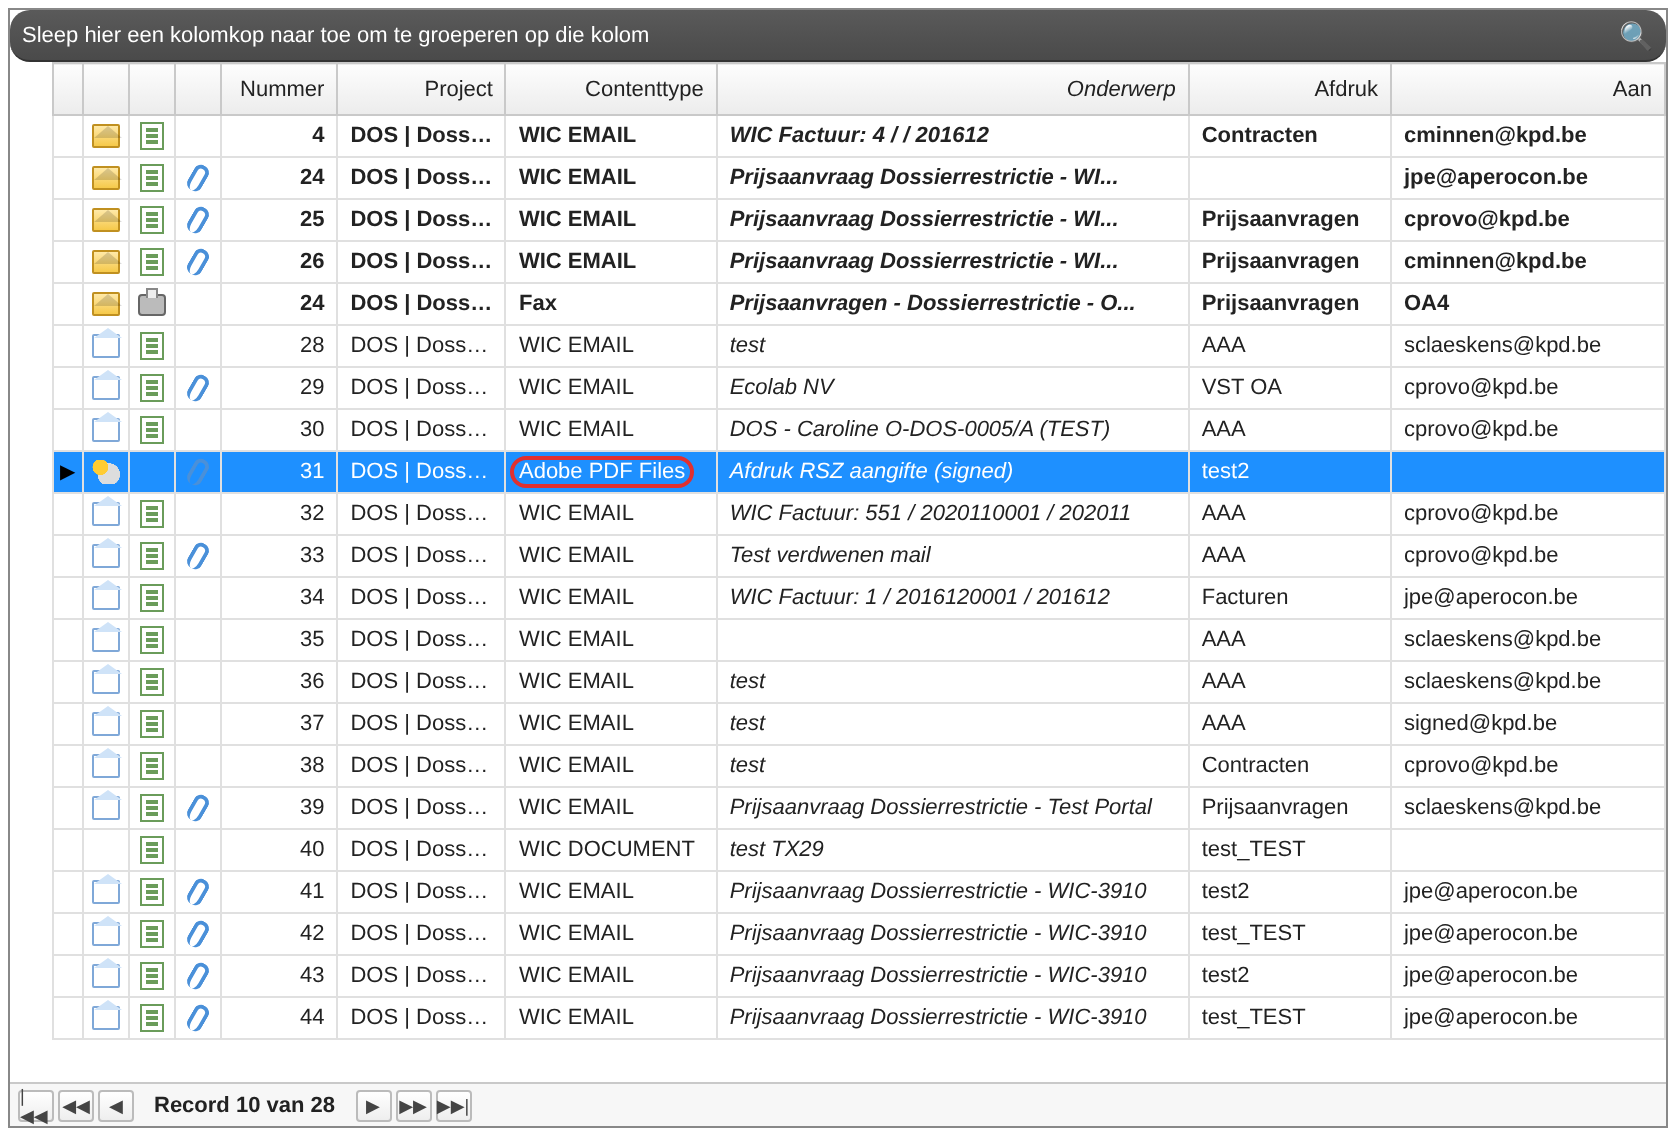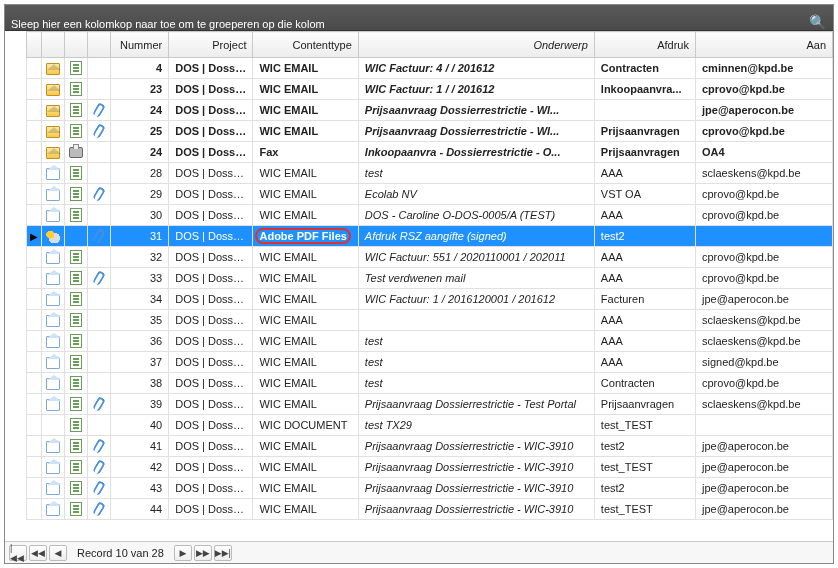--- a/index.html
+++ b/index.html
@@ -17,25 +17,26 @@
     width: 830px;
     height: 560px;
     display: flex;
     flex-direction: column;
   }
   .groupbar {
     background: linear-gradient(#5a5a5a,#4a4a4a);
     color: #fff;
     height: 26px;
     display: flex;
-    align-items: flex-end;
+    align-items: center;
     padding: 0 6px;
     font-size: 11px;
     border-bottom: 1px solid #333;
     justify-content: space-between;
+    border-radius: 10px;
   }
   .search-icon {
     font-size: 14px;
     color: #fff;
     cursor: pointer;
   }
   .grid-wrap {
     flex: 1;
     overflow: auto;
     position: relative;
@@ -125,21 +126,20 @@
     width:8px;height:14px;border:2px solid #4a90d9;border-radius:4px;border-bottom:none;
     display:inline-block;vertical-align:middle;transform:rotate(30deg);
   }
   .weather {
     width:14px;height:12px;display:inline-block;vertical-align:middle;
     background: radial-gradient(circle at 30% 30%, #ffcc33 30%, transparent 31%),
                 radial-gradient(circle at 60% 60%, #ddd 50%, transparent 51%);
   }
   .red-ring {
     position: relative;
-    font-weight: bold;
   }
   .red-ring::after{
     content:"";
     position:absolute;
     left:-4px; right:-4px; top:-2px; bottom:-2px;
     border:2px solid #e03030;
     border-radius:10px;
     pointer-events:none;
   }
   .navbar {
@@ -153,21 +153,21 @@
     font-size:11px;
   }
   .navbtn {
     border:1px solid #bbb;
     background:linear-gradient(#fff,#eee);
     width:18px;height:16px;
     display:flex;align-items:center;justify-content:center;
     font-size:9px;color:#444;cursor:pointer;
     border-radius:2px;
   }
-  .navlabel { margin: 0 8px; }
+  .navlabel { margin: 0 8px; font-weight: bold; }
   .marker {
     font-size:10px;color:#000;
   }
 </style>
 </head>
 <body>
 
 <div class="outer">
 
   <div class="groupbar">
@@ -201,61 +201,61 @@
             <td class="col-proj">DOS | Dossi...</td>
             <td class="col-ct">WIC EMAIL</td>
             <td class="col-subj">WIC Factuur: 4 /  / 201612</td>
             <td class="col-grp">Contracten</td>
             <td class="col-aan">cminnen@kpd.be</td>
           </tr>
           <tr class="bold">
             <td class="rowmark"><span class="marker"></span></td>
             <td class="iconcol"><span class="ico env-closed"></span></td>
             <td class="iconcol"><span class="ico doc"></span></td>
-            <td class="iconcol"><span class="iconcol"></span></td>
-            <td class="col-num">23</td>
-            <td class="col-proj">DOS | Dossi...</td>
-            <td class="col-ct">WIC EMAIL</td>
-            <td class="col-subj">WIC Factuur: 1 /  / 201612</td>
-            <td class="col-grp">Inkoopaanvra...</td>
-            <td class="col-aan">cprovo@kpd.be</td>
-          </tr>
-          <tr class="bold">
-            <td class="rowmark"><span class="marker"></span></td>
-            <td class="iconcol"><span class="ico env-closed"></span></td>
-            <td class="iconcol"><span class="ico doc"></span></td>
             <td class="iconcol"><span class="ico clip"></span></td>
             <td class="col-num">24</td>
             <td class="col-proj">DOS | Dossi...</td>
             <td class="col-ct">WIC EMAIL</td>
             <td class="col-subj">Prijsaanvraag Dossierrestrictie - WI...</td>
             <td class="col-grp"></td>
             <td class="col-aan">jpe@aperocon.be</td>
           </tr>
           <tr class="bold">
             <td class="rowmark"><span class="marker"></span></td>
             <td class="iconcol"><span class="ico env-closed"></span></td>
             <td class="iconcol"><span class="ico doc"></span></td>
             <td class="iconcol"><span class="ico clip"></span></td>
             <td class="col-num">25</td>
             <td class="col-proj">DOS | Dossi...</td>
             <td class="col-ct">WIC EMAIL</td>
             <td class="col-subj">Prijsaanvraag Dossierrestrictie - WI...</td>
             <td class="col-grp">Prijsaanvragen</td>
             <td class="col-aan">cprovo@kpd.be</td>
+          </tr>
+          <tr class="bold">
+            <td class="rowmark"><span class="marker"></span></td>
+            <td class="iconcol"><span class="ico env-closed"></span></td>
+            <td class="iconcol"><span class="ico doc"></span></td>
+            <td class="iconcol"><span class="ico clip"></span></td>
+            <td class="col-num">26</td>
+            <td class="col-proj">DOS | Dossi...</td>
+            <td class="col-ct">WIC EMAIL</td>
+            <td class="col-subj">Prijsaanvraag Dossierrestrictie - WI...</td>
+            <td class="col-grp">Prijsaanvragen</td>
+            <td class="col-aan">cminnen@kpd.be</td>
           </tr>
           <tr class="bold">
             <td class="rowmark"><span class="marker"></span></td>
             <td class="iconcol"><span class="ico env-closed"></span></td>
             <td class="iconcol"><span class="ico printer"></span></td>
             <td class="iconcol"><span class="iconcol"></span></td>
             <td class="col-num">24</td>
             <td class="col-proj">DOS | Dossi...</td>
             <td class="col-ct">Fax</td>
-            <td class="col-subj">Inkoopaanvra - Dossierrestrictie - O...</td>
+            <td class="col-subj">Prijsaanvragen - Dossierrestrictie - O...</td>
             <td class="col-grp">Prijsaanvragen</td>
             <td class="col-aan">OA4</td>
           </tr>
           <tr>
             <td class="rowmark"><span class="marker"></span></td>
             <td class="iconcol"><span class="ico env-open"></span></td>
             <td class="iconcol"><span class="ico doc"></span></td>
             <td class="iconcol"><span class="iconcol"></span></td>
             <td class="col-num">28</td>
             <td class="col-proj">DOS | Dossierr...</td>

